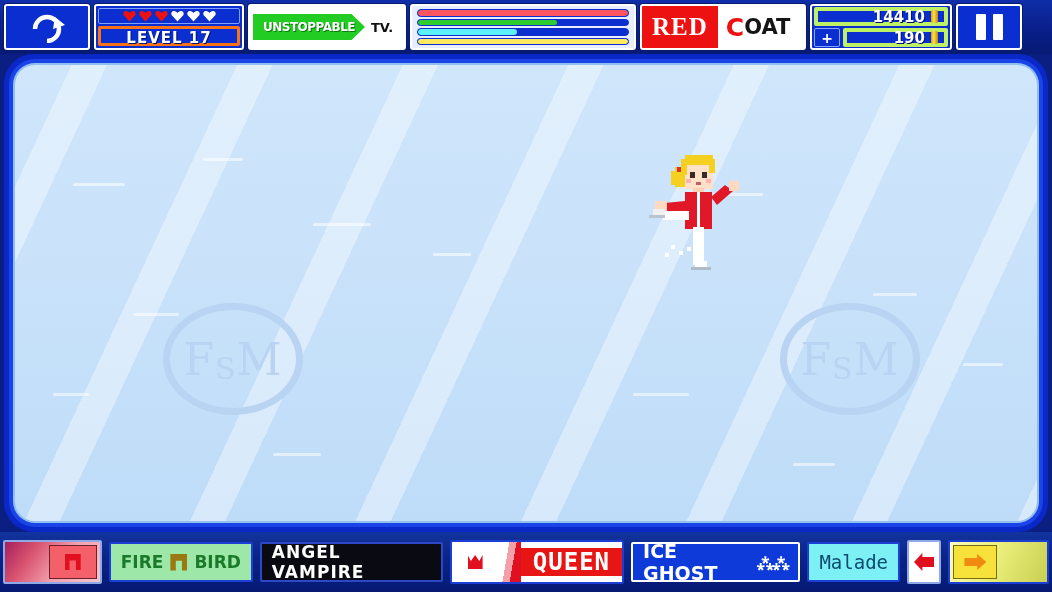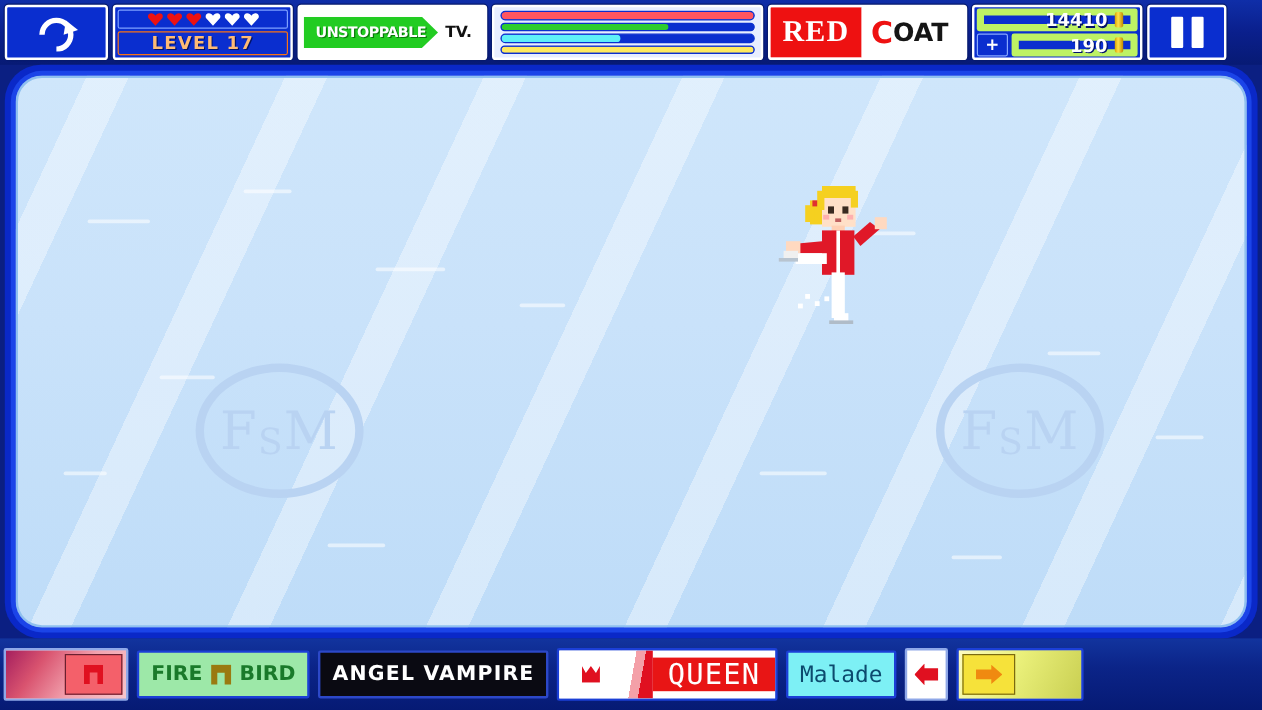--- a/index.html
+++ b/index.html
@@ -30,22 +30,22 @@
   
   #refresh-btn { width:86px; align-items:center; }
   .refresh-glyph { width:36px; height:32px; display:block; }
 
   
   #level-panel { width:150px; gap:2px; padding:2px; background:#0a2ecf; }
   .hearts { display:flex; justify-content:center; gap:3px; height:18px; align-items:center;
             background:#0a2ecf; border:1px solid #7ea0ff; border-radius:2px; }
   .heart { width:13px; height:12px; }
   .level-plate {
-    background:#0a2ecf; border:1px solid #f97316; border-radius:2px;
-    text-align:center; color:#fdba74; font-size:15px; font-weight:bold;
+    background:#0a2ecf; border:3px solid #f97316; border-radius:2px;
+    text-align:center; color:#ffffff; font-size:15px; font-weight:bold;
     letter-spacing:1px; line-height:19px; height:20px;
     text-shadow:1px 1px 0 #00126b;
     font-family:"DejaVu Sans", sans-serif;
   }
 
   
   #unstoppable-panel { width:158px; background:#ffffff; padding:3px; justify-content:center; }
   .unstop-row { display:flex; align-items:center; height:100%; }
   .unstop-tag {
     background:#22cc22; height:26px; flex:0 0 112px;
@@ -71,21 +71,21 @@
   .rc-red span { color:#ffffff; font-size:25px; font-weight:bold; letter-spacing:1px;
                  font-family:Liberation Serif, serif; }
   .rc-white { background:#ffffff; flex:1; display:flex; align-items:center; padding-left:8px; }
   .rc-white .c { color:#ee1111; font-size:25px; font-weight:bold; font-family:"DejaVu Sans", sans-serif;}
   .rc-white .oat { color:#151515; font-size:21px; font-weight:bold; font-family:"DejaVu Sans", sans-serif;}
 
   
   #score-panel { width:142px; padding:2px; gap:2px; }
   .score-row { display:flex; align-items:center; gap:3px; height:19px; }
   .score-plate {
-    flex:1; background:#0a2ecf; border:6px solid #bef264; border-radius:2px;
+    flex:1; background:#0a2ecf; border:4px solid #bef264; border-radius:2px;
     display:flex; align-items:center; justify-content:flex-end; gap:6px; padding-right:6px; height:19px;
   }
   .score-plate .num { color:#ffffff; font-size:15px; font-weight:bold;
                       font-family:"DejaVu Sans", sans-serif; text-shadow:1px 1px 0 #00126b; }
   .coin { width:7px; height:13px; background:linear-gradient(90deg,#d8a000,#ffe14a 40%,#c08800); border-radius:2px; }
   .plus-btn {
     width:26px; height:19px; background:#0a2ecf; border:1px solid #88a8ff; border-radius:2px;
     color:#fff; font-size:14px; font-weight:bold; display:flex; align-items:center; justify-content:center;
     font-family:"DejaVu Sans", sans-serif;
   }
@@ -166,21 +166,21 @@
   .pw-icon { width:16px; height:16px; background:#e01020; clip-path:polygon(0 0,100% 0,100% 100%,70% 100%,70% 40%,30% 40%,30% 100%,0 100%); }
 
   #slot-firebird { background:#9de8a8; border-color:#1b3fd6; }
   #slot-firebird .txt { color:#1a7a2a; font-size:17px; letter-spacing:0px; }
   .fb-icon { width:17px; height:17px; background:#9a7a10;
              clip-path:polygon(0 0,100% 0,100% 100%,68% 100%,68% 42%,32% 42%,32% 100%,0 100%); }
 
   #slot-vampire { background:#0a0a12; border-color:#2c48c8; }
   #slot-vampire .txt { color:#ffffff; font-size:17px; letter-spacing:1px; }
 
-  #slot-queen { background:#ffffff; border-color:#1b3fd6; position:relative; overflow:hidden; }
+  #slot-queen { background:#ffffff; border-color:#1b3fd6; position:relative; overflow:hidden;font-weight:bold; }
   .q-left { width:52px; height:100%; background:#ffffff; display:flex; align-items:center; justify-content:center; }
   .q-crown { width:15px; height:14px; background:#e01020;
              clip-path:polygon(0 100%,100% 100%,100% 0,78% 42%,50% 0,22% 42%,0 0); }
   .q-slash { width:26px; height:100%; background:linear-gradient(100deg,#ffffff 0 38%,#f4a0a8 38% 62%,#e01020 62% 100%); }
   .q-right { flex:1; background:#e81515; display:flex; align-items:center; justify-content:center; padding:0 12px; }
   .q-right .txt { color:#ffffff; font-size:24px; letter-spacing:1px; }
 
   #slot-iceghost { background:#0d3ad8; border-color:#ffffff; }
   #slot-iceghost .txt { color:#ffffff; font-size:19px; letter-spacing:0px; }
   .ig-glyph { color:#ffffff; font-size:15px; letter-spacing:-1px; font-family:"DejaVu Sans Mono", monospace; }
@@ -396,20 +396,24 @@
     <div class="slot" id="slot-queen">
       <div class="q-left">
         <div class="q-crown"></div>
       </div>
       <div class="q-slash"></div>
       <div class="q-right">
         <span class="txt">QUEEN</span>
       </div>
     </div>
 
+    <div class="slot badge" id="slot-iceghost">
+      <span class="txt">ICE GHOST</span>
+      <span class="ig-glyph">⁂⁂</span>
+    </div>
 
     <div class="slot badge" id="slot-malade">
       <span class="txt">Malade</span>
     </div>
 
     <div class="slot" id="slot-arrow">
       <div class="arrow-red"></div>
     </div>
 
     <div class="slot" id="slot-meter">

